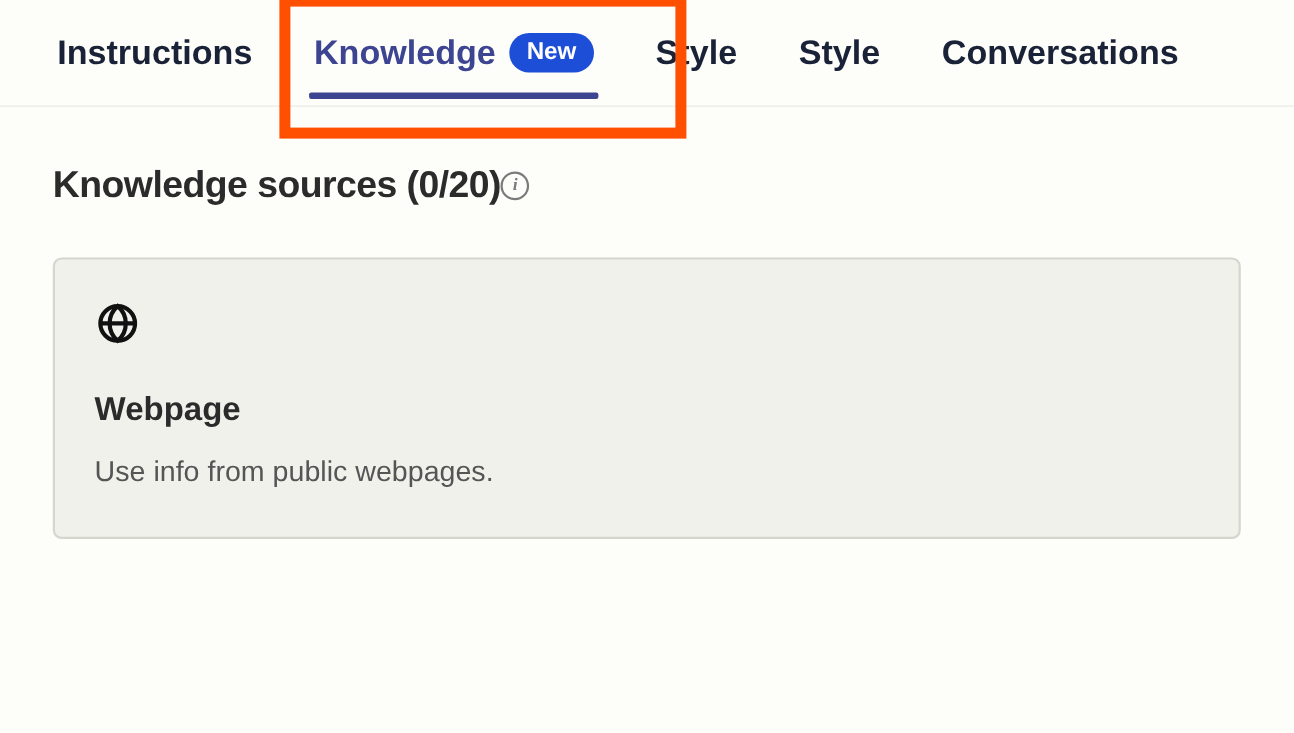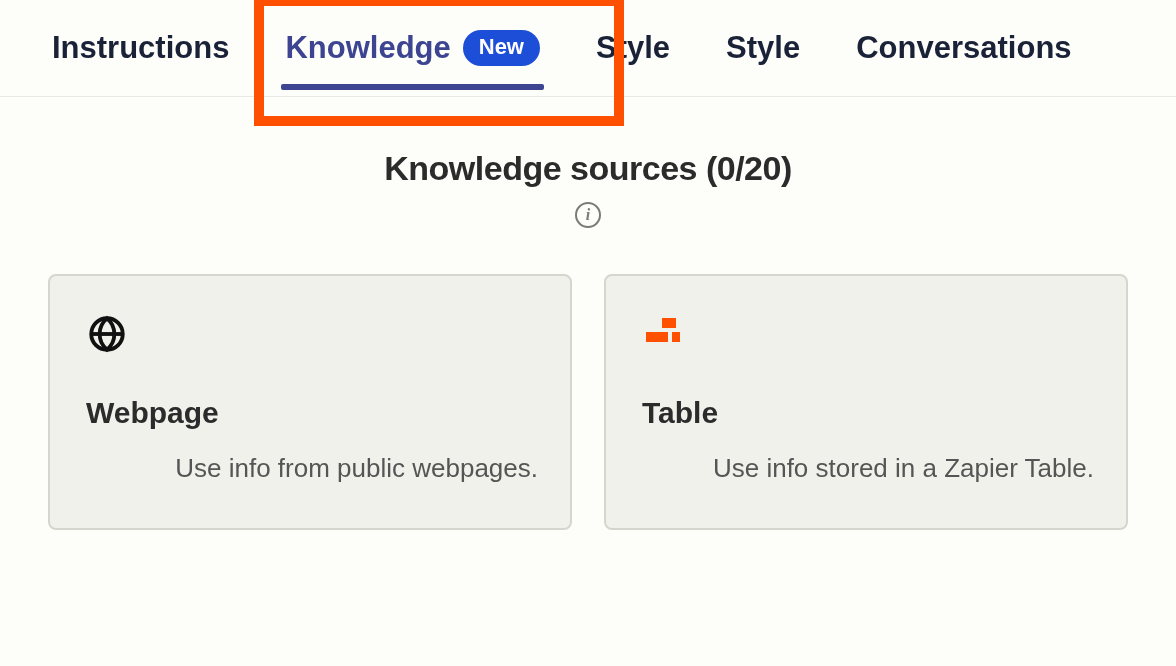--- a/index.html
+++ b/index.html
@@ -68,23 +68,22 @@
       width: 370px;
       height: 130px;
       pointer-events: none;
     }
     .content {
       padding: 52px 48px 40px 48px;
     }
     .section-header {
       display: flex;
       align-items: center;
-      gap: 14px;
+      gap: 0;
       margin-bottom: 46px;
-      flex-direction: column;
     }
     .section-title {
       font-size: 34px;
       font-weight: 700;
       color: #2b2b2b;
       letter-spacing: -0.5px;
     }
     .info-icon {
       width: 26px;
       height: 26px;
@@ -122,21 +121,20 @@
     .card-title {
       font-size: 30px;
       font-weight: 700;
       color: #2b2b2b;
       margin-bottom: 20px;
     }
     .card-desc {
       font-size: 26px;
       color: #555;
       line-height: 1.45;
-      text-align: right;
     }
     
     .zap-icon {
       position: relative;
       width: 40px;
       height: 40px;
     }
     .zap-icon span {
       position: absolute;
       background: #ff4f00;
@@ -182,26 +180,15 @@
           <circle cx="12" cy="12" r="9"></circle>
           <path d="M3 12h18"></path>
           <path d="M12 3c2.8 2.4 4.2 5.4 4.2 9s-1.4 6.6-4.2 9c-2.8-2.4-4.2-5.4-4.2-9S9.2 5.4 12 3z"></path>
         </svg>
       </div>
       <div class="card-title">Webpage</div>
       <div class="card-desc">Use info from public webpages.</div>
     </div>
 
 
-    <div class="card">
-      <div class="card-icon">
-        <div class="zap-icon">
-          <span class="b1"></span>
-          <span class="b2"></span>
-          <span class="b3"></span>
-        </div>
-      </div>
-      <div class="card-title">Table</div>
-      <div class="card-desc">Use info stored in a Zapier Table.</div>
-    </div>
 
   </div>
 </div>
 
 </body></html>

